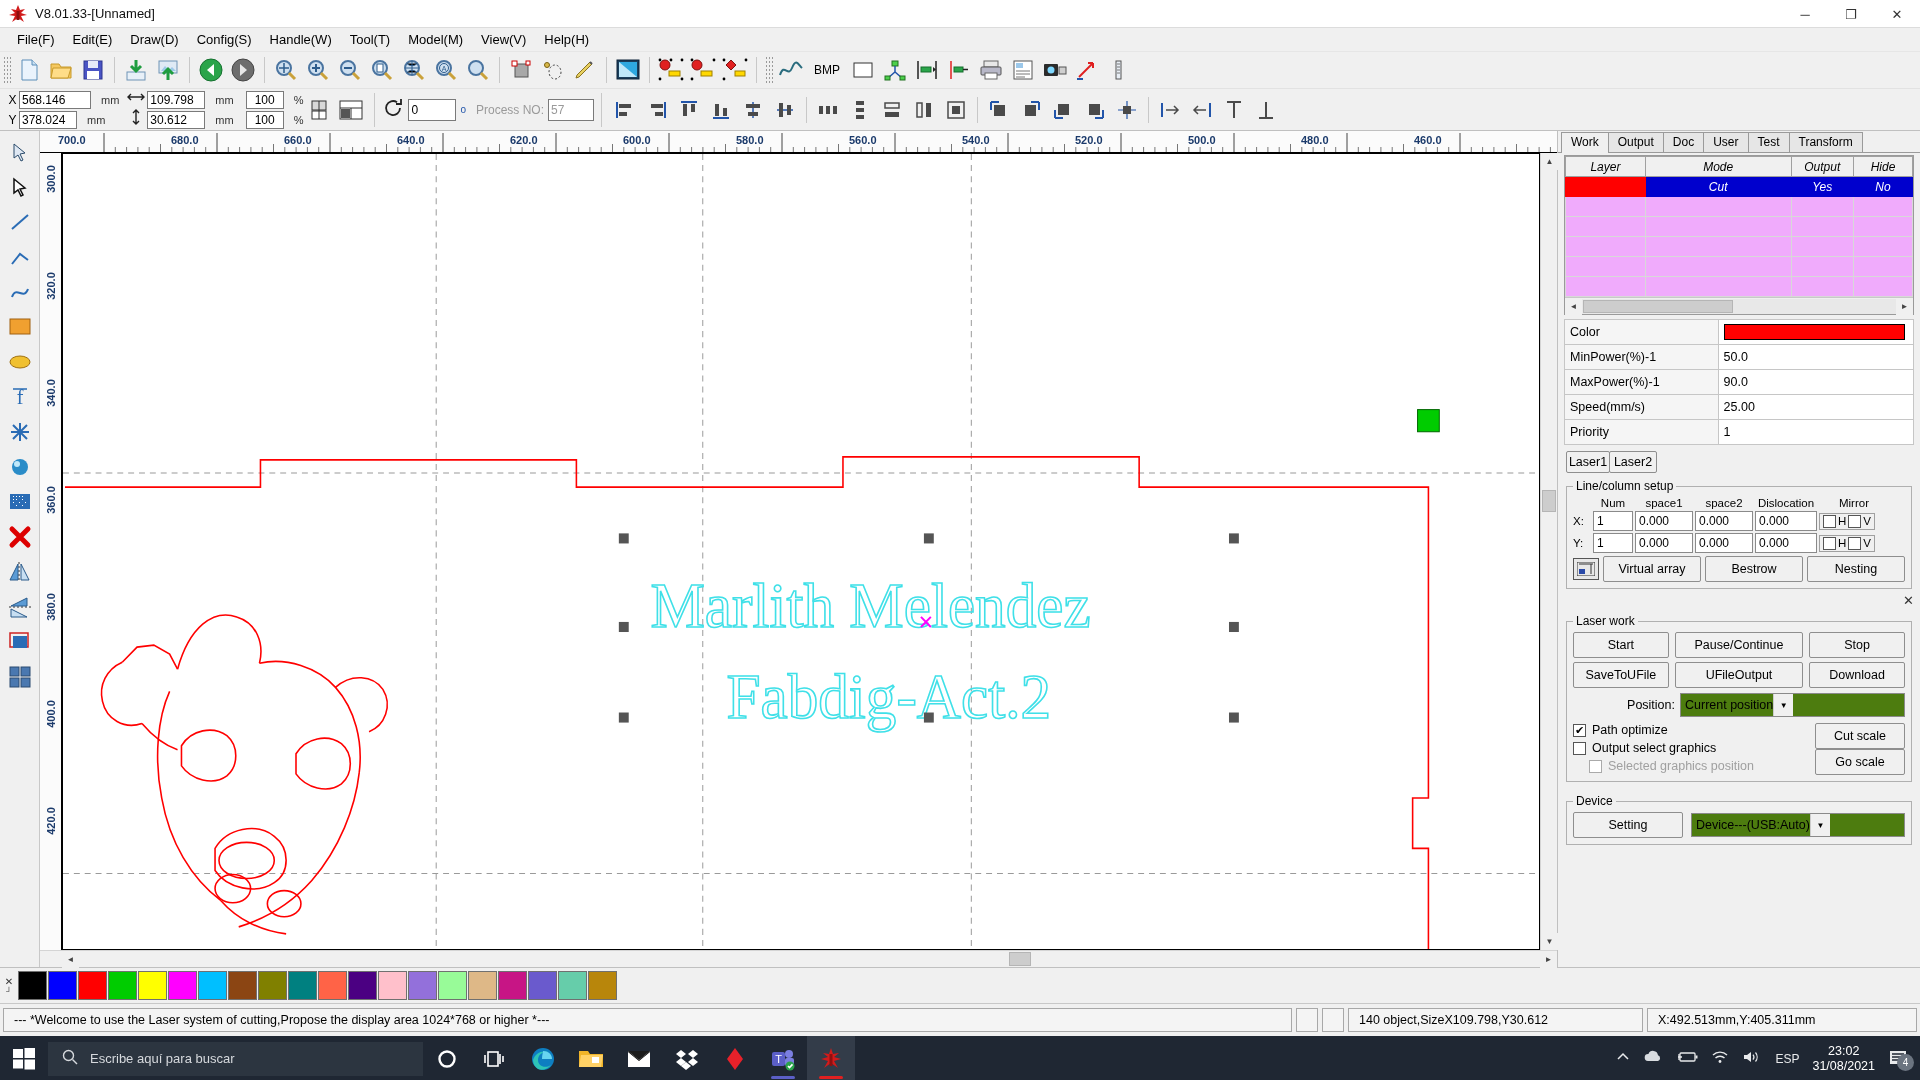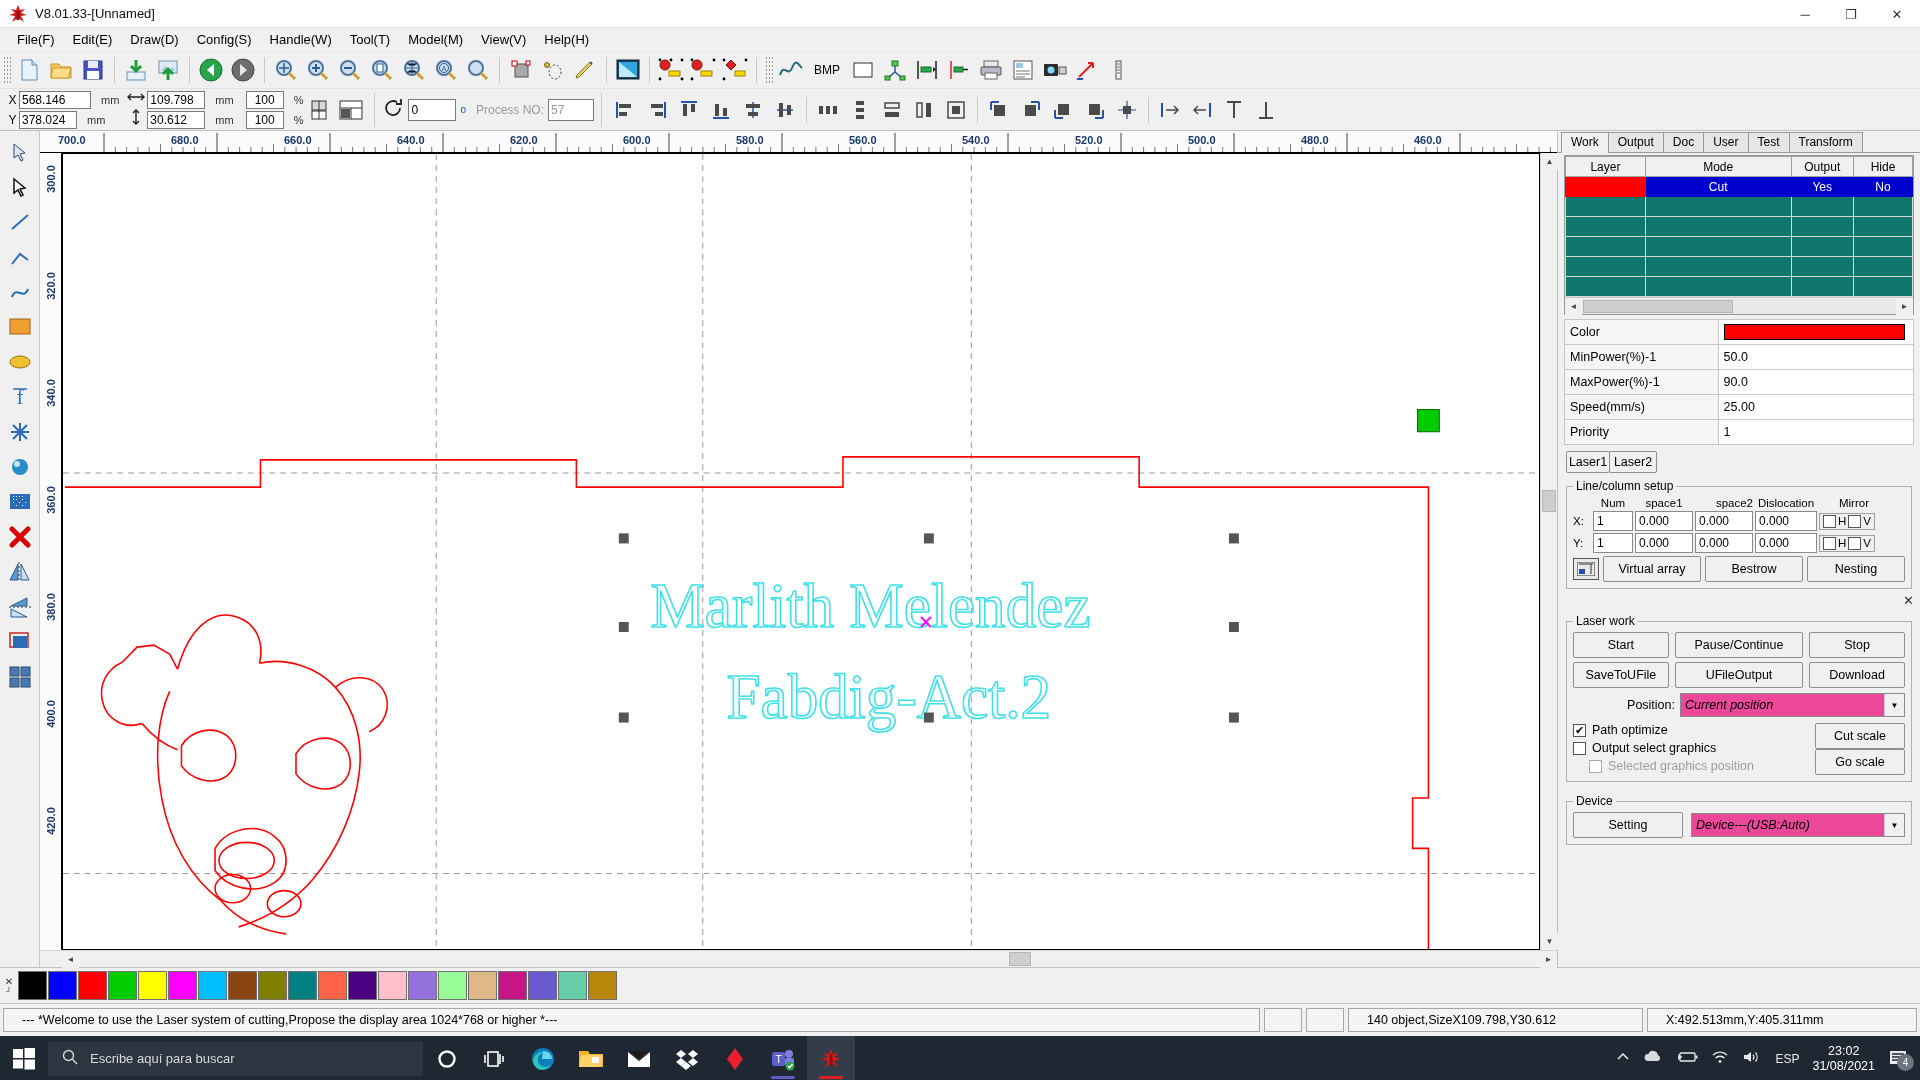--- a/index.html
+++ b/index.html
@@ -88,37 +88,37 @@
   .paramtbl td { border:1px solid #c6c6c6; height:25px; font-size:12.5px; padding-left:5px;
     background:#fff; }
   .paramtbl td.k { width:44%; background:#f5f5f5; }
 
   fieldset { border:1px solid #b0b0b0; margin:6px 8px; padding:4px 6px 6px 6px; }
   legend { font-size:12px; padding:0 3px; }
   .btn { border:1px solid #8e8e8e; background:#f0f0f0; height:26px; font-size:12.5px;
     display:flex; align-items:center; justify-content:center; border-radius:2px; color:#000; }
   .tf { border:1px solid #8a8a8a; background:#fff; height:20px; font-size:12px;
     padding:0 3px; line-height:18px; }
-  .sel-box { border:1px solid #8a8a8a; background:#ec4899; height:24px; display:flex;
-    align-items:center; justify-content:space-between; padding-left:4px; font-size:12.5px;font-style:italic; }
+  .sel-box { border:1px solid #8a8a8a; background:#4d7c0f; height:24px; display:flex;
+    align-items:center; justify-content:flex-start; padding-left:4px; font-size:12.5px; }
   .caret { width:20px; height:22px; background:#f0f0f0; border-left:1px solid #ccc;
     display:flex; align-items:center; justify-content:center; font-size:8px; }
   .cbx { width:13px; height:13px; border:1px solid #555; background:#fff; display:inline-flex;
     align-items:center; justify-content:center; font-size:11px; line-height:1; }
 
   
   #palette { height:36px; background:#f0f0f0; display:flex; align-items:center;
     border-top:1px solid #c0c0c0; }
   .swatch { width:29px; height:29px; border:1px solid #707070; }
 
   
   #statusbar { height:33px; background:#f0f0f0; display:flex; align-items:center;
     border-top:1px solid #c8c8c8; gap:4px; padding:0 3px; }
   .stbox { border:1px solid #a8a8a8; background:#f4f4f4; height:24px; display:flex;
-    align-items:center; padding:0 18px; font-size:12.5px; }
+    align-items:center; padding:0 10px; font-size:12.5px; }
 
   
   #taskbar { height:45px; background:#1f2733; display:flex; align-items:center; }
   #startbtn { width:48px; height:45px; display:flex; align-items:center; justify-content:center; }
   #searchbox { width:375px; height:34px; background:#2c3540; display:flex; align-items:center;
     padding-left:14px; gap:12px; }
   #searchbox span { color:#d6d9dd; font-size:13px; }
   .tbicon { width:48px; height:45px; display:flex; align-items:center; justify-content:center;
     position:relative; }
   .tbicon.active { background:#333c49; }
@@ -948,21 +948,21 @@
 
     <div class="tabstrip">
       <div class="tab active">Work</div>
       <div class="tab">Output</div>
       <div class="tab">Doc</div>
       <div class="tab">User</div>
       <div class="tab">Test</div>
       <div class="tab">Transform</div>
     </div>
 
-    <div style="margin:2px 6px 0 6px; border:1px solid #9a9a9a; background:#0f766e;">
+    <div style="margin:2px 6px 0 6px; border:1px solid #9a9a9a; background:#f0abfc;font-style:italic;">
       <table class="layertbl">
         <thead>
             <tr>
           <th style="width:23%">Layer</th>
           <th style="width:42%">Mode</th>
           <th style="width:18%">Output</th>
           <th style="width:17%">Hide</th>
         </tr>
           </thead>
         <tbody>
@@ -1045,21 +1045,21 @@
     <div style="display:flex; margin:6px 0 0 8px;">
       <div class="btn" style="width:44px;height:22px">Laser1</div>
       <div class="btn" style="width:48px;height:22px;margin-left:-1px">Laser2</div>
     </div>
 
     <fieldset>
       <legend>Line/column setup</legend>
       <div style="display:flex; font-size:11.5px; padding-left:20px; gap:2px;">
         <span style="width:40px;text-align:center">Num</span>
         <span style="width:58px;text-align:center">space1</span>
-        <span style="width:58px;text-align:right">space2</span>
+        <span style="width:58px;text-align:center">space2</span>
         <span style="width:62px;text-align:center;overflow:hidden">Dislocation</span>
         <span style="width:70px;text-align:center">Mirror</span>
       </div>
       <div style="display:flex; align-items:center; gap:2px; margin-top:2px;">
         <span style="width:18px;font-size:11.5px">X:</span>
         <span class="tf" style="width:40px">1</span>
         <span class="tf" style="width:58px">0.000</span>
         <span class="tf" style="width:58px">0.000</span>
         <span class="tf" style="width:62px">0.000</span>
         <span style="display:flex;align-items:center;gap:2px;border:1px solid #a0a0a0;padding:1px 3px;">

